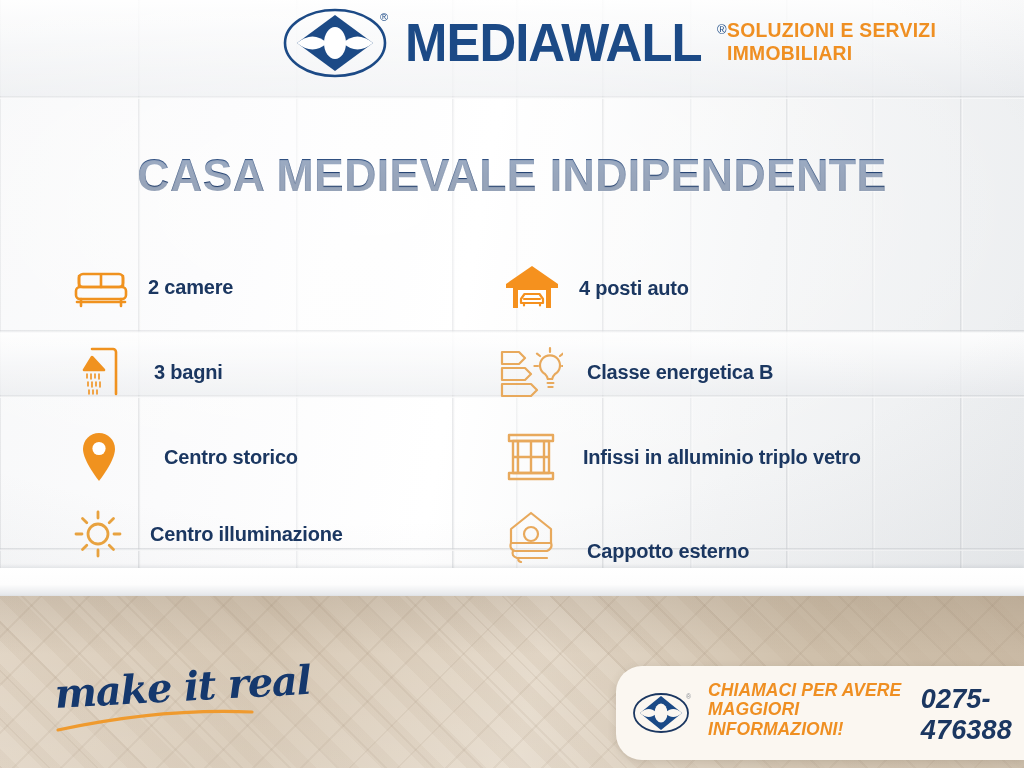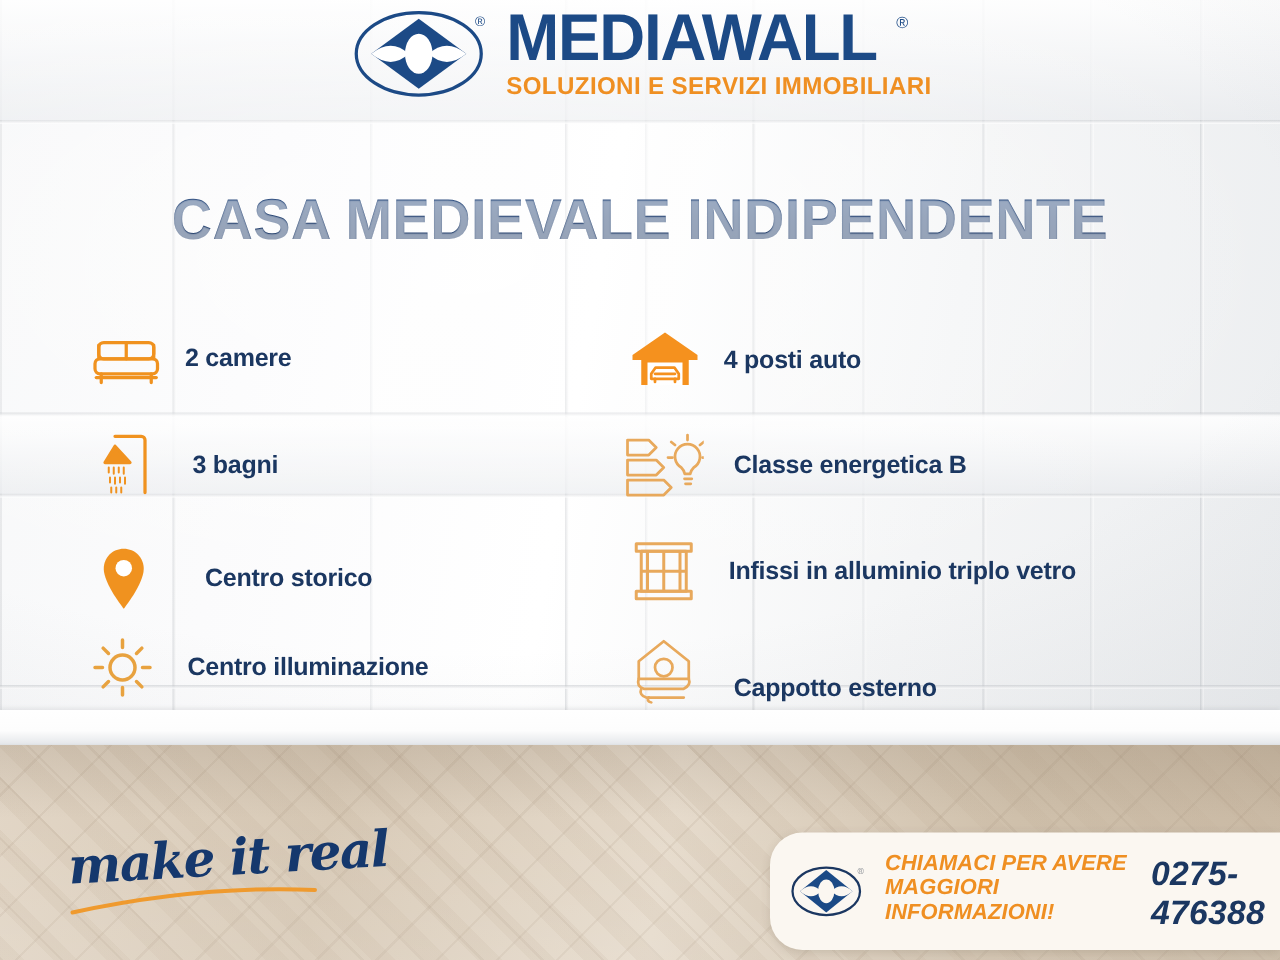--- a/index.html
+++ b/index.html
@@ -45,21 +45,21 @@
       repeating-linear-gradient(-45deg, rgba(160,140,118,.13) 0 2px, rgba(0,0,0,0) 2px 34px),
       repeating-linear-gradient(45deg, rgba(196,178,156,.18) 0 14px, rgba(0,0,0,0) 14px 30px),
       linear-gradient(100deg,#e2d6c6 0%,#d8cab7 26%,#e6dbcc 52%,#cfc0ab 78%,#c9b9a4 100%);
   }
   .floor:after { content:""; position:absolute; inset:0;
     background:linear-gradient(180deg, rgba(120,102,82,.16) 0%, rgba(255,255,255,0) 34%, rgba(255,255,255,.10) 100%); }
 
   
   .logo { position:absolute; left:281px; top:6px; display:flex; align-items:center; gap:12px; }
   .logo-mark { width:112px; height:74px; flex:0 0 auto; }
-  .logo-words { display:flex; flex-direction:column; }
+  .logo-words { display:flex; flex-direction:row; }
   .logo-top { display:flex; align-items:flex-start; }
   .logo-name {
     font-size:53px; font-weight:bold; letter-spacing:-1px; line-height:.96;
     color:#1c4a86; font-family:"Liberation Sans", sans-serif;
     font-stretch:condensed; transform:scaleX(.96); transform-origin:left center;
   }
   .logo-reg { font-size:13px; color:#1c4a86; margin-top:4px; margin-left:3px; }
   .logo-sub {
     font-size:19.5px; font-weight:bold; color:#ef8f22; letter-spacing:.3px;
     margin-top:1px; transform:scaleX(.99); transform-origin:left center;
@@ -85,21 +85,21 @@
 
   .feat { position:absolute; display:flex; align-items:center; }
   .feat .ico { flex:0 0 auto; display:flex; align-items:center; justify-content:center; }
   .feat .lbl {
     color:#1b3761; font-weight:bold; white-space:nowrap;
     font-size:20px; letter-spacing:-.2px;
   }
   
   .f-bed    { top:10px;  left:6px; }
   .f-bath   { top:92px;  left:14px; }
-  .f-center { top:184px; left:14px; }
+  .f-center { top:178px; left:14px; }
   .f-light  { top:256px; left:6px; }
   
   .f-park   { top:10px;  left:6px; }
   .f-energy { top:92px;  left:0px; }
   .f-window { top:178px; left:8px; }
   .f-coat   { top:256px; left:8px; }
 
   .f-bed .lbl, .f-park .lbl { margin-left:18px; }
   .f-bath .lbl    { margin-left:26px; }
   .f-center .lbl  { margin-left:46px; }

